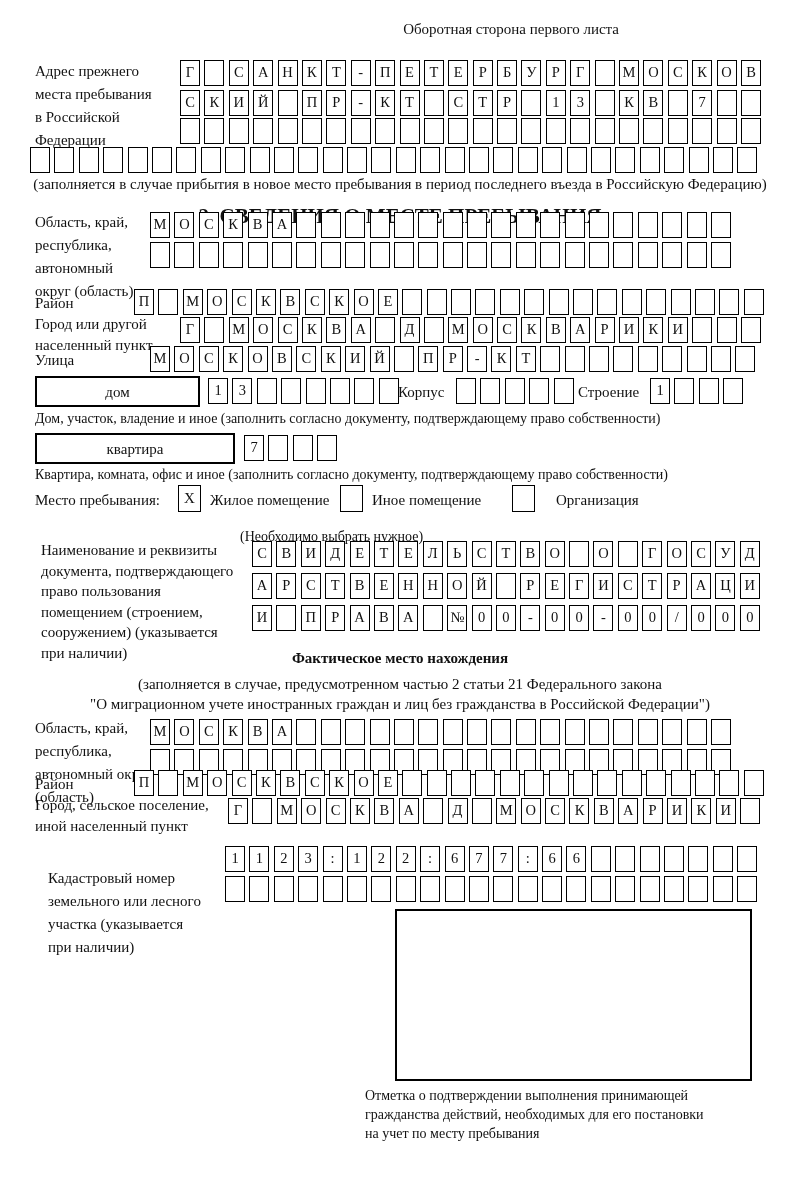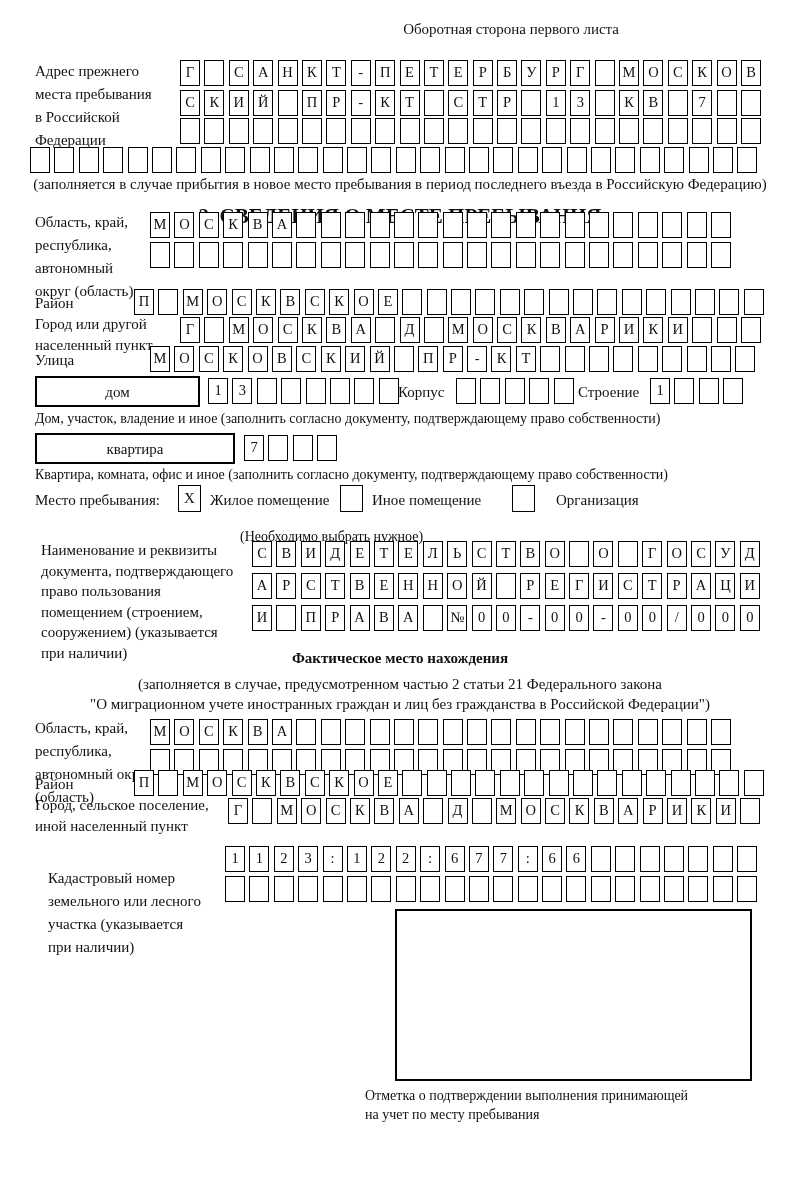--- a/index.html
+++ b/index.html
@@ -132,16 +132,17 @@
     <div class="lbl">земельного или лесного</div>
     <div class="lbl">участка (указывается</div>
     <div class="lbl">при наличии)</div>
   </div>
   <div class="abs cellrow" style="left:225px; top:846px;"><span class="cell">1</span><span class="cell">1</span><span class="cell">2</span><span class="cell">3</span><span class="cell">:</span><span class="cell">1</span><span class="cell">2</span><span class="cell">2</span><span class="cell">:</span><span class="cell">6</span><span class="cell">7</span><span class="cell">7</span><span class="cell">:</span><span class="cell">6</span><span class="cell">6</span><span class="cell"></span><span class="cell"></span><span class="cell"></span><span class="cell"></span><span class="cell"></span><span class="cell"></span><span class="cell"></span></div>
   <div class="abs cellrow" style="left:225px; top:876px;"><span class="cell"></span><span class="cell"></span><span class="cell"></span><span class="cell"></span><span class="cell"></span><span class="cell"></span><span class="cell"></span><span class="cell"></span><span class="cell"></span><span class="cell"></span><span class="cell"></span><span class="cell"></span><span class="cell"></span><span class="cell"></span><span class="cell"></span><span class="cell"></span><span class="cell"></span><span class="cell"></span><span class="cell"></span><span class="cell"></span><span class="cell"></span><span class="cell"></span></div>
 
   <div class="abs bigbox" style="left:395px; top:909px; width:357px; height:172px;"></div>
   <div class="abs" style="left:365px; top:1086px; width:420px;">
     <div class="cap">Отметка о подтверждении выполнения принимающей</div>
+    <div class="cap">гражданства действий, необходимых для его постановки</div>
     <div class="cap">на учет по месту пребывания</div>
   </div>
 
 </div>
 
 </body></html>

